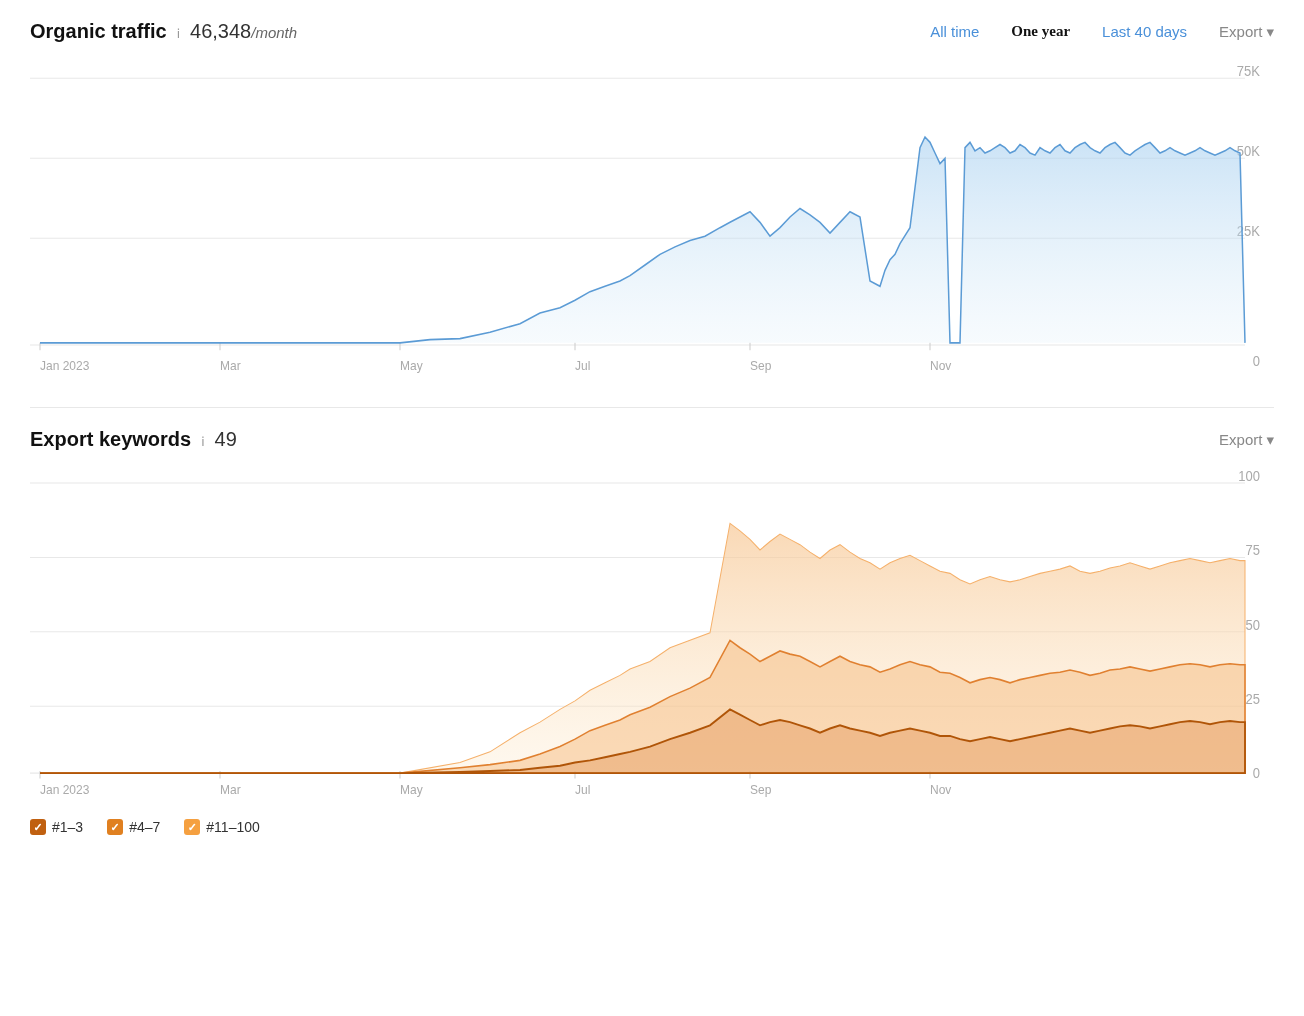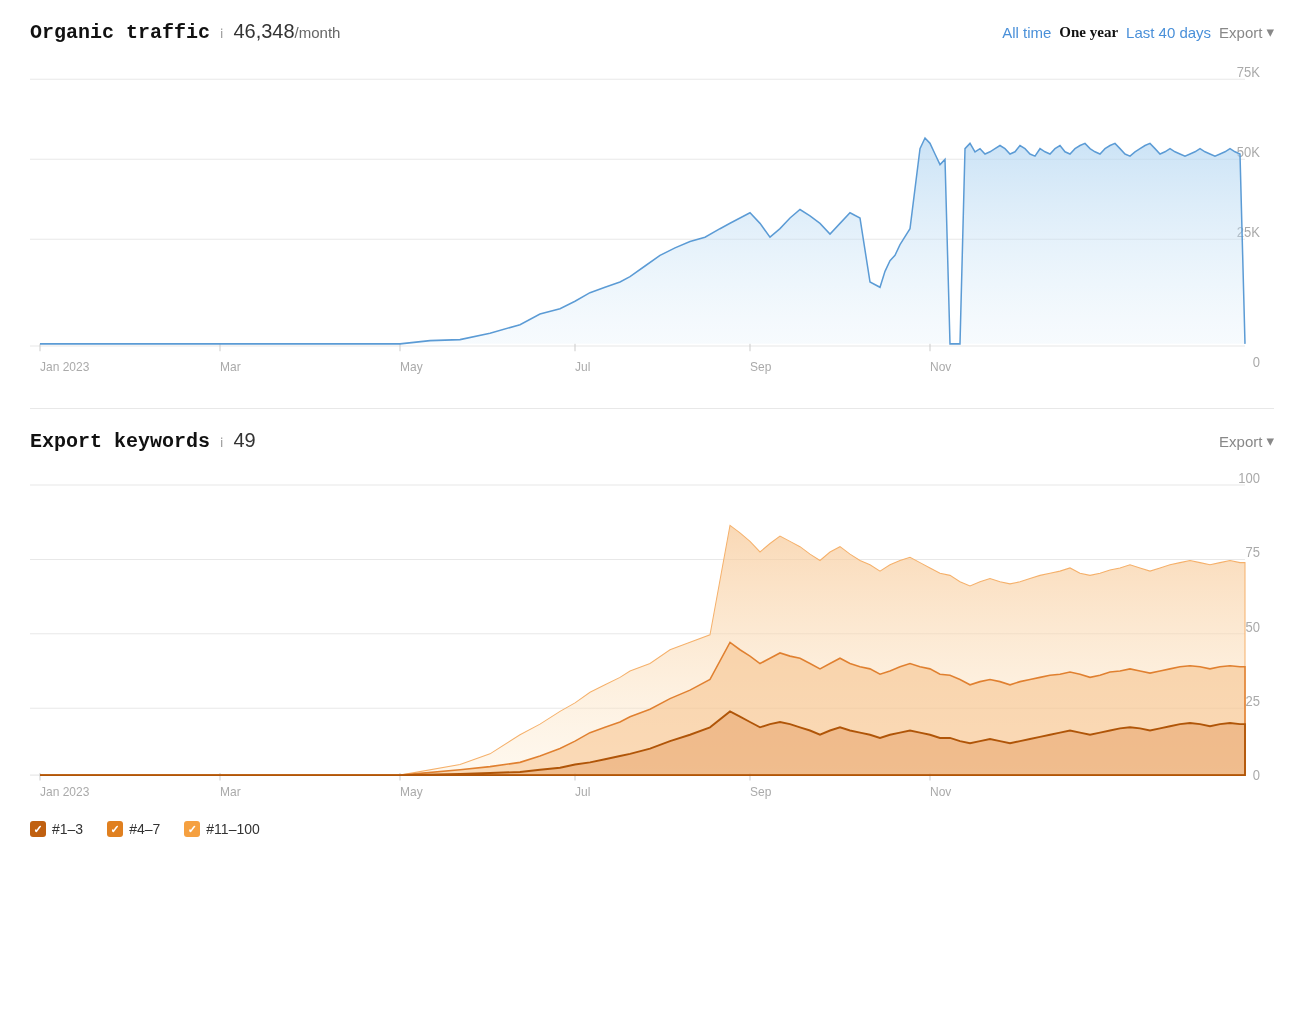--- a/index.html
+++ b/index.html
@@ -25,44 +25,44 @@
     .section-title-group {
       display: flex;
       align-items: baseline;
       gap: 10px;
     }
 
     .section-title {
       font-size: 20px;
       font-weight: 700;
       color: #111;
-      font-family: Liberation Mono, monospace;
     }
 
     .info-icon {
       font-size: 13px;
       color: #999;
       cursor: pointer;
     }
 
     .section-value {
       font-size: 20px;
       font-weight: 400;
       color: #333;
     }
 
     .section-unit {
       font-size: 15px;
       color: #666;
+      font-style: italic;
     }
 
     .time-controls {
       display: flex;
       align-items: center;
-      gap: 8px;
+      gap: 32px;
     }
 
     .time-btn {
       font-size: 15px;
       color: #4a90d9;
       cursor: pointer;
       background: none;
       border: none;
       padding: 0;
       font-family: inherit;

